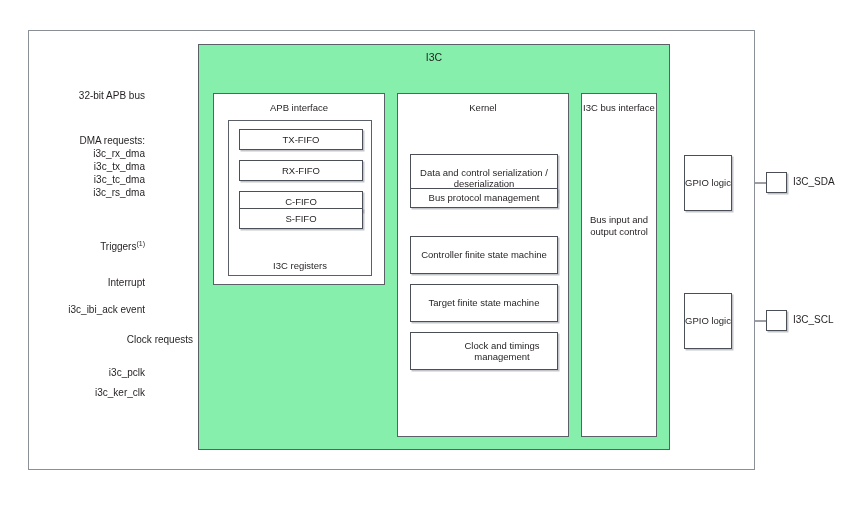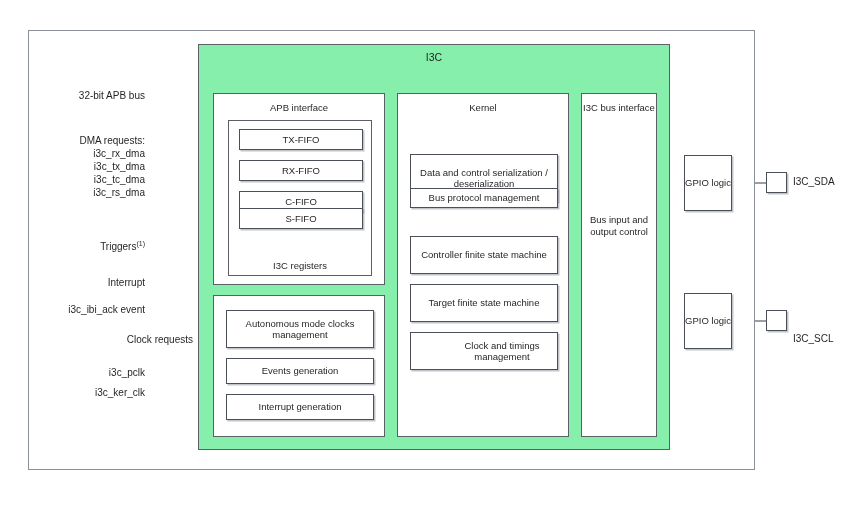--- a/index.html
+++ b/index.html
@@ -166,21 +166,21 @@
   #pad-sda { left: 766px; top: 172px; }
   #pad-scl { left: 766px; top: 310px; }
 
   .pin-label {
     position: absolute;
     font-size: 10px;
     color: #231f20;
     white-space: nowrap;
   }
   #pin-label-sda { left: 793px; top: 176px; }
-  #pin-label-scl { left: 793px; top: 314px; margin-top: 19px; }
+  #pin-label-scl { left: 793px; top: 314px; }
 
   
   .sig-label {
     position: absolute;
     font-size: 10px;
     line-height: 13px;
     color: #231f20;
     white-space: nowrap;
     text-align: right;
   }
@@ -287,25 +287,20 @@
 
       <div class="reg-frame">
         <div class="blk fifo" id="fifo-tx">TX-FIFO</div>
         <div class="blk fifo" id="fifo-rx">RX-FIFO</div>
         <div class="blk fifo" id="fifo-c">C-FIFO</div>
         <div class="blk fifo" id="fifo-s">S-FIFO</div>
         <div class="reg-caption">I3C registers</div>
       </div>
     </div>
 
-    <div class="col" id="col-apb-bot">
-      <div class="blk auto-blk" id="blk-auto">Autonomous mode clocks management</div>
-      <div class="blk auto-blk" id="blk-events">Events generation</div>
-      <div class="blk auto-blk" id="blk-intgen">Interrupt generation</div>
-    </div>
 
     <div class="col" id="col-kernel">
       <div class="col-title">Kernel</div>
       <div class="blk kern-blk" id="kern-ser">Data and control serialization / deserialization</div>
       <div class="blk kern-blk" id="kern-prot">Bus protocol management</div>
       <div class="blk kern-blk" id="kern-ctrl">Controller finite state machine</div>
       <div class="blk kern-blk" id="kern-targ">Target finite state machine</div>
       <div class="blk kern-blk" id="kern-clk">Clock and timings management</div>
     </div>
 

